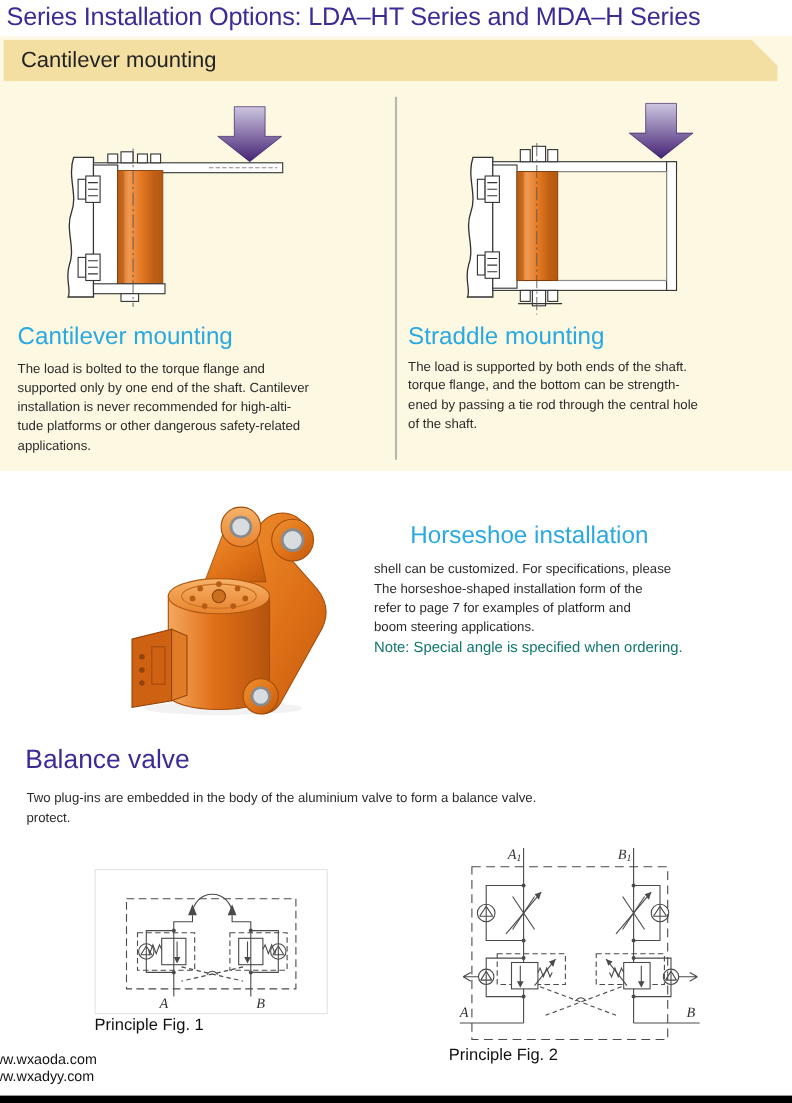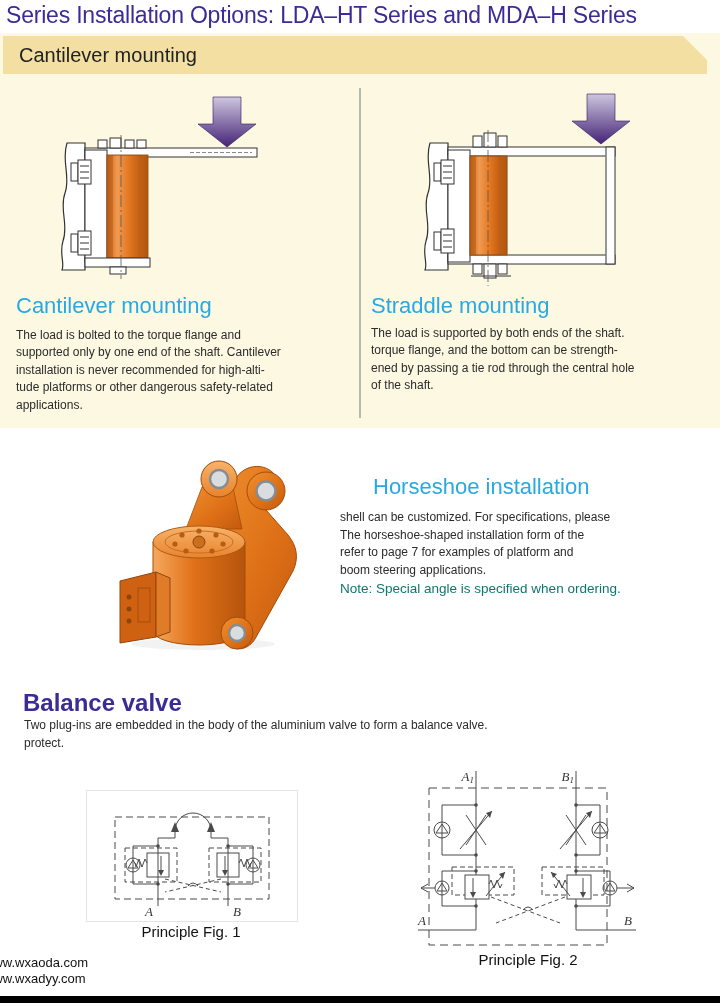--- a/index.html
+++ b/index.html
@@ -9,23 +9,23 @@
   .page-title{left:6px;top:2px;font-size:23px;font-weight:400;color:#3b2b96;letter-spacing:-0.2px;white-space:nowrap;}
   .cream{left:0;top:33px;width:720px;height:395px;background:#fdf8e2;}
   .banner{left:3px;top:36px;width:704px;height:38px;background:#f2dfa1;
           clip-path:polygon(0 0, calc(100% - 24px) 0, 100% 24px, 100% 100%, 0 100%);}
   .banner-label{margin-left:16px;line-height:39px;font-size:20px;color:#222;}
   .divider{left:359px;top:88px;width:2px;height:330px;background:#b8b8ab;}
   .col-head{font-size:22px;color:#29a9e1;white-space:nowrap;}
   .body-lines{font-size:12px;line-height:17.4px;color:#2b2b2b;white-space:nowrap;}
   .hs-head{left:345px;top:474px;font-size:22px;color:#29a9e1;white-space:nowrap;margin-left:28px;}
   .hs-note{left:340px;top:581px;font-size:13.5px;color:#0f766e;white-space:nowrap;}
-  .bv-head{left:23px;top:677px;font-size:24px;font-weight:700;color:#3b2b96;white-space:nowrap;margin-top:12px;}
+  .bv-head{left:23px;top:677px;font-size:24px;font-weight:400;color:#3b2b96;white-space:nowrap;}
   .fig1-box{left:86px;top:790px;width:210px;height:130px;background:#fff;border:1px solid #e4e4e4;}
-  .fig-caption{font-size:15px;color:#111;text-align:center;}
+  .fig-caption{font-size:15px;color:#111;}
   .footer-sites{left:-16px;top:955px;font-size:13px;line-height:15.5px;color:#111;white-space:nowrap;}
   .bottom-bar{left:0;bottom:0;width:720px;height:7px;background:#000;}
   svg text{font-family:"Liberation Serif",serif;font-style:italic;}
   .schem{stroke:#4a4a4a;fill:none;stroke-width:1;}
 </style>
 </head>
 <body>
 
 <div id="page">
 

